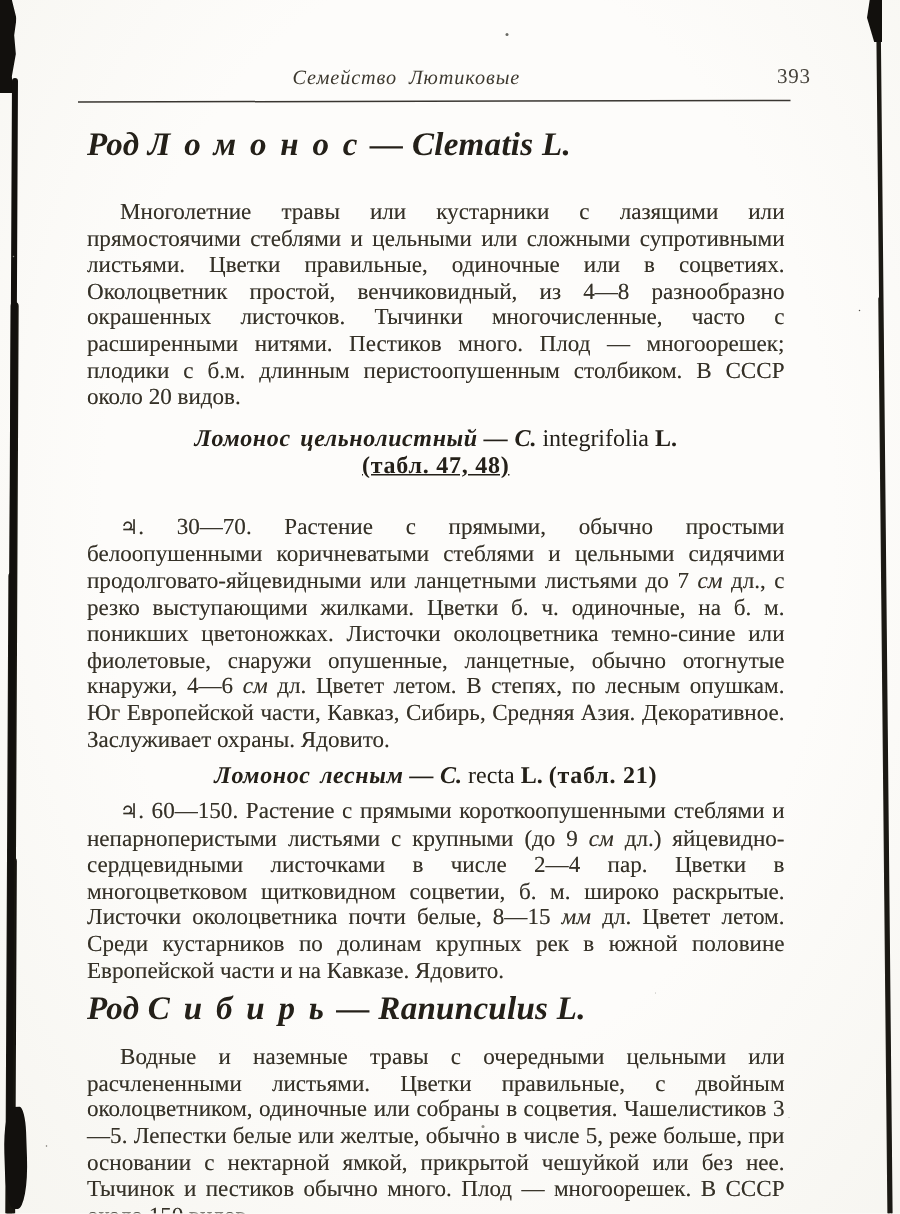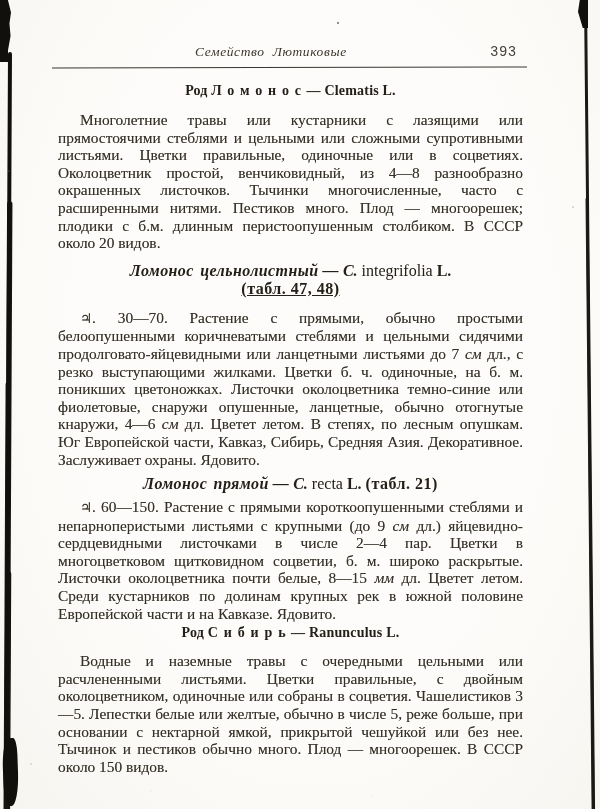--- a/index.html
+++ b/index.html
@@ -10,43 +10,44 @@
     overflow: hidden;
     background: radial-gradient(ellipse at 52% 42%, #fdfcfa 55%, #f6f5f0 100%);
     font-family: "Liberation Serif", "DejaVu Serif", serif;
     color: #353127;
   }
   .content { position: relative; padding: 0 77px 0 58px; }
 
   
   .running-head { position: relative; margin-top: 44px; height: 18px; font-size: 13.5px; }
   .family-title { position: absolute; left: 137px; top: 0; font-style: italic; letter-spacing: 0.6px; word-spacing: 4px; color: #3c382e; }
-  .page-num { position: absolute; left: 432px; top: 0; font-size: 14px; color: #45413a; letter-spacing: 0.5px; font-family: Liberation Mono, monospace; }
+  .page-num { position: absolute; left: 460px; top: 0; font-size: 14px; color: #45413a; letter-spacing: 0.5px; }
   .rule { margin: 5px 0 0 -6px; width: 475px; height: 0; border-top: 1.7px solid #393631; transform: rotate(-0.12deg); }
 
   
   .genus-h {
-    margin: 15px 0 0; text-align: center;
-    font-size: 14px; font-weight: bold; color: #242019;
+    margin: 15px 0 0; 
+    font-size: 22px; font-weight: bold; color: #242019;
     letter-spacing: 0.2px;
+    font-style: italic;
   }
   .genus-h.second { margin-top: 3px; }
   .sp { letter-spacing: 0.42em; margin-right: -0.3em; }
   .sph { margin-top: 10px; text-align: center; font-size: 16px; color: #242019; line-height: 17px; }
   .sph.single { margin-top: 7px; }
   .sph .ru { font-weight: bold; font-style: italic; letter-spacing: 0.4px; word-spacing: 2px; text-align: center; }
   .sph .la { font-style: italic; font-weight: bold; }
   .sph .sp2 { }
   .sph .au { font-weight: bold; }
   .sph-l2 { font-weight: bold; margin-top: 1px; letter-spacing: 0.5px; text-decoration: underline; }
   .sph .note { font-weight: bold; letter-spacing: 0.5px; }
 
   
   p.bodytext {
-    margin: 12px 0 0; text-align: justify; text-indent: 22px;
+    margin: 24px 0 0; text-align: justify; text-indent: 22px;
     font-size: 15.4px; line-height: 17.6px; color: #353127;
     text-shadow: 0 0 0.4px rgba(46,42,36,0.45);
   }
   p.p3 { margin-top: 6px; }
   p.p4 { margin-top: 11px; }
   .jup { font-family: "DejaVu Sans", sans-serif; font-size: 13.5px; }
 
   
   .art { position: absolute; background: #12100d; }
   .edge-left-top { left: 0; top: 0; width: 11px; height: 62px;
@@ -91,21 +92,21 @@
 
     <p class="bodytext p1">Многолетние травы или кустарники с лазящими или прямостоячими стеблями и цельными или сложными супротивными листьями. Цветки правильные, одиночные или в соцветиях. Околоцветник простой, венчиковидный, из 4—8 разнообразно окрашенных листочков. Тычинки многочисленные, часто с расширенными нитями. Пестиков много. Плод — многоорешек; плодики с б.м. длинным перистоопушенным столбиком. В СССР около 20 видов.</p>
 
     <div class="sph">
       <div class="sph-l1"><span class="ru">Ломонос цельнолистный</span> <span class="ru">—</span> <span class="la">C.</span> <span class="sp2">integrifolia</span> <span class="au">L.</span></div>
       <div class="sph-l2">(табл. 47, 48)</div>
     </div>
 
     <p class="bodytext"><span class="jup">♃</span><span>. 30—70. Растение с прямыми, обычно простыми белоопушенными коричневатыми стеблями и цельными сидячими продолговато-яйцевидными или ланцетными листьями до 7 <i>см</i> дл., с резко выступающими жилками. Цветки б. ч. одиночные, на б. м. поникших цветоножках. Листочки околоцветника темно-синие или фиолетовые, снаружи опушенные, ланцетные, обычно отогнутые кнаружи, 4—6 <i>см</i> дл. Цветет летом. В степях, по лесным опушкам. Юг Европейской части, Кавказ, Сибирь, Средняя Азия. Декоративное. Заслуживает охраны. Ядовито.</span></p>
 
-    <div class="sph single"><span class="ru">Ломонос прямой</span> <span class="ru">—</span> <span class="la">C.</span> <span class="sp2">recta</span> <span class="au">L.</span> <span class="note">(табл. 21)</span></div>
+    <div class="sph single"><span class="ru">Ломонос лесным</span> <span class="ru">—</span> <span class="la">C.</span> <span class="sp2">recta</span> <span class="au">L.</span> <span class="note">(табл. 21)</span></div>
 
     <p class="bodytext p3"><span class="jup">♃</span><span>. 60—150. Растение с прямыми короткоопушенными стеблями и непарноперистыми листьями с крупными (до 9 <i>см</i> дл.) яйцевидно-сердцевидными листочками в числе 2—4 пар. Цветки в многоцветковом щитковидном соцветии, б. м. широко раскрытые. Листочки околоцветника почти белые, 8—15 <i>мм</i> дл. Цветет летом. Среди кустарников по долинам крупных рек в южной половине Европейской части и на Кавказе. Ядовито.</span></p>
 
     <h2 class="genus-h second"><span>Род</span> <span class="sp">Сибирь</span> <span>—</span> <span>Ranunculus</span> <span>L.</span></h2>
 
     <p class="bodytext p4">Водные и наземные травы с очередными цельными или расчлененными листьями. Цветки правильные, с двойным околоцветником, одиночные или собраны в соцветия. Чашелистиков 3—5. Лепестки белые или желтые, обычно в числе 5, реже больше, при основании с нектарной ямкой, прикрытой чешуйкой или без нее. Тычинок и пестиков обычно много. Плод — многоорешек. В СССР около 150 видов.</p>
 
   </div>
 </div>
 

